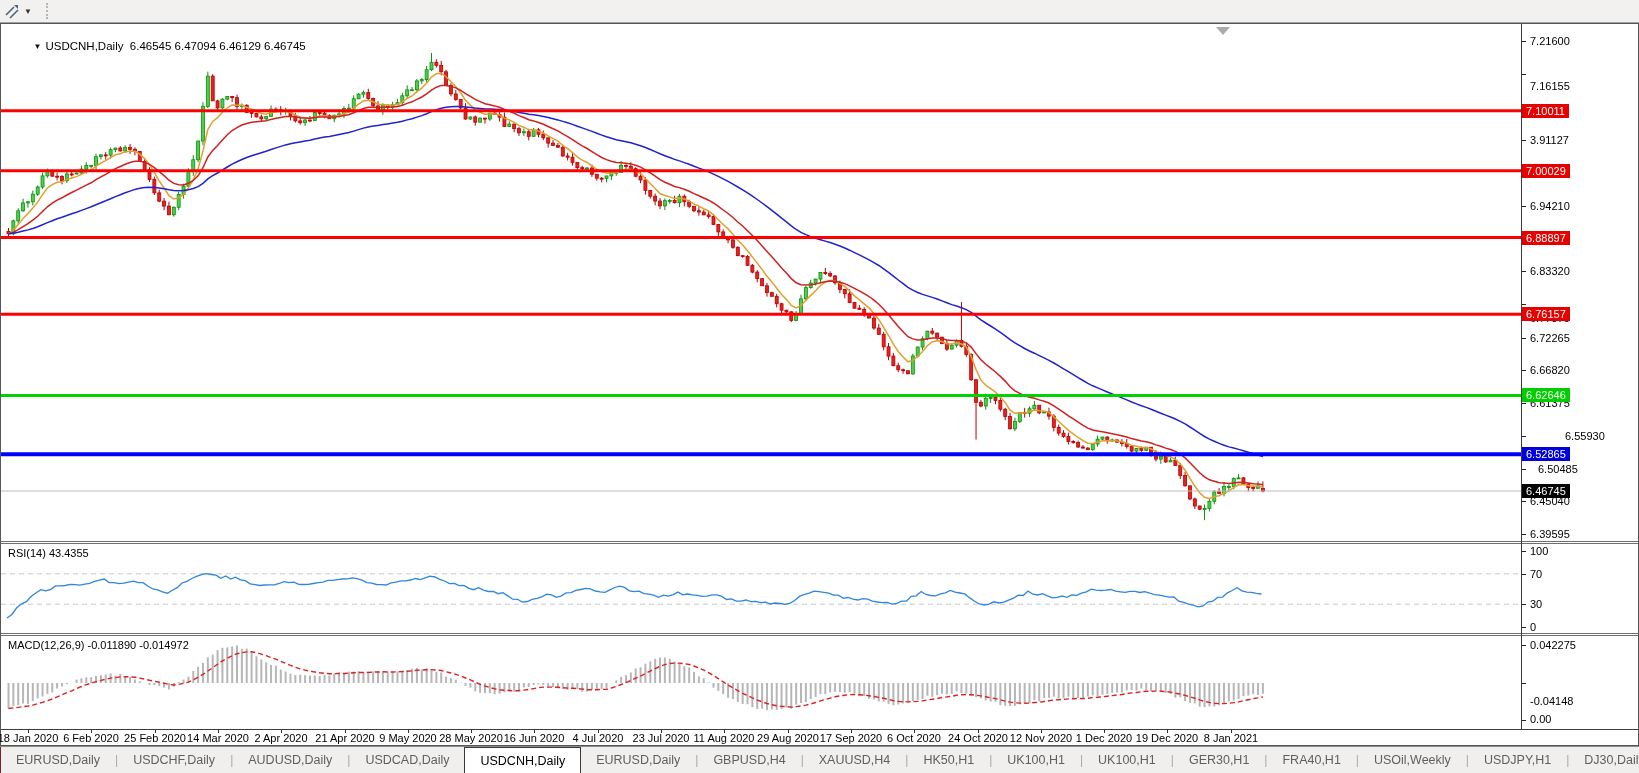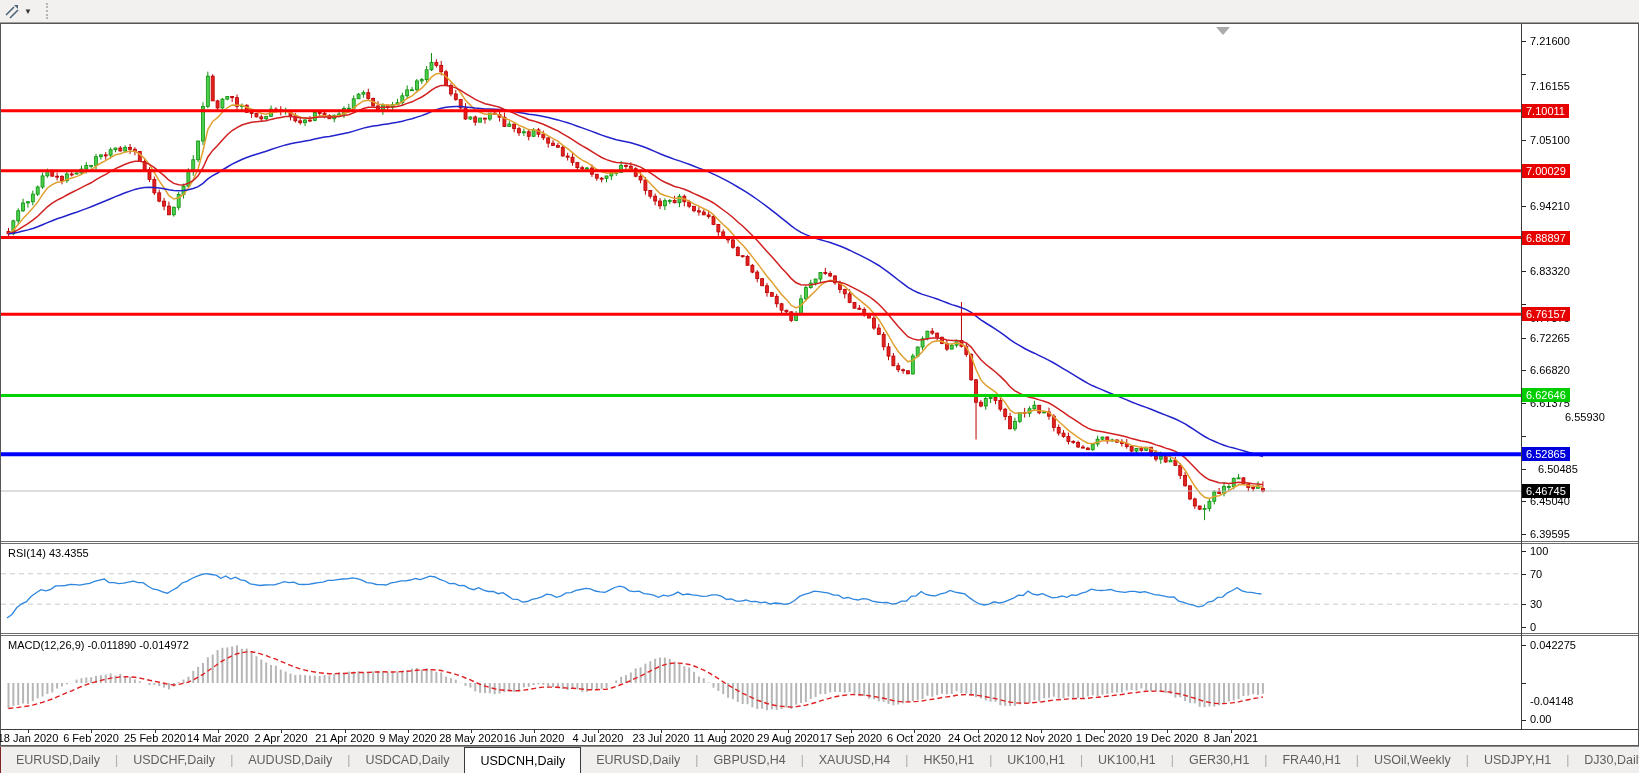--- a/index.html
+++ b/index.html
@@ -587,20 +587,23 @@
           <g>
             <line x1="0" y1="86.7" x2="1520" y2="86.7" stroke="#ff0000" stroke-width="3"></line>
             <line x1="0" y1="146.7" x2="1520" y2="146.7" stroke="#ff0000" stroke-width="3"></line>
             <line x1="0" y1="213.6" x2="1520" y2="213.6" stroke="#ff0000" stroke-width="3"></line>
             <line x1="0" y1="290.2" x2="1520" y2="290.2" stroke="#ff0000" stroke-width="3"></line>
             <line x1="0" y1="371.4" x2="1520" y2="371.4" stroke="#00d400" stroke-width="3"></line>
             <line x1="0" y1="430.2" x2="1520" y2="430.2" stroke="#0000ff" stroke-width="4"></line>
             <line x1="0" y1="467.0" x2="1520" y2="467.0" stroke="#bbbbbb" stroke-width="1"></line>
           </g>
         </svg>
+      <div class="chart-title">
+        <span class="tri">▼</span><span>USDCNH,Daily</span><span>  </span><span>6.46545 6.47094 6.46129 6.46745</span>
+      </div>
       <div class="end-marker" style="left: 1215px;"></div>
     </div>
     <div id="sep1" class="panel-sep"></div>
     <div id="panel-rsi" class="panel">
       <svg id="rsi-svg" width="1520" height="89">
           <line x1="0" y1="29.799999999999997" x2="1520" y2="29.799999999999997" stroke="#c9c9c9" stroke-width="1" stroke-dasharray="5,4"></line>
           <line x1="0" y1="60.2" x2="1520" y2="60.2" stroke="#c9c9c9" stroke-width="1" stroke-dasharray="5,4"></line>
           <polyline points="6.0,74.1 10.9,70.5 15.7,63.8 20.6,59.8 25.4,57.6 30.3,52.2 35.2,48.7 40.0,45.6 44.9,46.8 49.8,45.3 54.6,41.9 59.5,41.8 64.3,41.5 69.2,40.3 74.1,40.6 78.9,41.2 83.8,40.1 88.7,39.3 93.5,37.4 98.4,36.2 103.2,35.0 108.1,38.6 113.0,38.7 117.8,39.7 122.7,39.2 127.5,38.1 132.4,37.2 137.3,38.6 142.1,38.7 147.0,42.3 151.9,45.0 156.7,45.8 161.6,47.9 166.4,49.2 171.3,46.2 176.2,43.7 181.0,39.0 185.9,37.3 190.8,34.5 195.6,32.4 200.5,30.7 205.3,29.6 210.2,30.5 215.1,31.2 219.9,34.3 224.8,32.0 229.7,35.0 234.5,33.1 239.4,35.9 244.2,36.7 249.1,39.9 254.0,40.6 258.8,41.5 263.7,41.0 268.5,40.8 273.4,40.8 278.3,39.5 283.1,37.7 288.0,38.6 292.9,38.2 297.7,40.4 302.6,40.5 307.4,40.3 312.3,39.5 317.2,38.6 322.0,38.1 326.9,36.4 331.8,36.4 336.6,35.6 341.5,35.0 346.3,34.8 351.2,33.8 356.1,34.6 360.9,36.2 365.8,38.6 370.7,39.2 375.5,40.5 380.4,40.6 385.2,41.0 390.1,38.9 395.0,38.2 399.8,36.9 404.7,36.8 409.5,36.0 414.4,34.5 419.3,35.6 424.1,33.8 429.0,32.2 433.9,33.0 438.7,35.3 443.6,37.0 448.4,39.6 453.3,39.4 458.2,41.6 463.0,41.5 467.9,44.4 472.8,45.7 477.6,43.7 482.5,46.2 487.3,47.5 492.2,47.4 497.1,49.7 501.9,48.7 506.8,51.9 511.6,55.2 516.5,55.3 521.4,58.1 526.2,57.5 531.1,55.3 536.0,54.4 540.8,52.8 545.7,50.2 550.5,50.8 555.4,53.3 560.3,51.8 565.1,48.9 570.0,48.7 574.9,46.3 579.7,45.5 584.6,44.4 589.4,44.8 594.3,47.0 599.2,47.9 604.0,48.3 608.9,45.9 613.8,43.5 618.6,42.1 623.5,43.4 628.3,46.8 633.2,47.7 638.1,47.1 642.9,49.6 647.8,50.1 652.6,51.2 657.5,53.3 662.4,51.2 667.2,52.2 672.1,50.6 677.0,48.1 681.8,50.9 686.7,50.0 691.5,50.8 696.4,51.4 701.3,52.3 706.1,52.1 711.0,50.8 715.9,50.9 720.7,52.4 725.6,55.5 730.4,54.8 735.3,57.2 740.2,57.1 745.0,56.0 749.9,57.6 754.7,57.4 759.6,58.6 764.5,58.2 769.3,60.0 774.2,59.0 779.1,59.5 783.9,60.4 788.8,59.3 793.6,56.5 798.5,52.4 803.4,50.4 808.2,49.2 813.1,47.2 818.0,47.7 822.8,48.4 827.7,49.1 832.5,51.2 837.4,51.2 842.3,54.3 847.1,53.5 852.0,55.1 856.9,56.0 861.7,54.6 866.6,55.2 871.4,57.1 876.3,58.0 881.2,58.6 886.0,58.4 890.9,60.2 895.7,59.3 900.6,57.2 905.5,57.0 910.3,52.3 915.2,51.8 920.1,47.5 924.9,50.5 929.8,51.5 934.6,51.9 939.5,49.8 944.4,48.9 949.2,46.4 954.1,48.2 959.0,49.0 963.8,49.9 968.7,53.9 973.5,57.3 978.4,60.0 983.3,61.0 988.1,60.2 993.0,57.8 997.8,59.0 1002.7,58.2 1007.6,56.1 1012.4,54.2 1017.3,51.2 1022.2,51.5 1027.0,47.1 1031.9,50.2 1036.7,51.0 1041.6,49.7 1046.5,51.9 1051.3,53.8 1056.2,53.3 1061.1,52.0 1065.9,53.4 1070.8,51.0 1075.6,51.3 1080.5,49.1 1085.4,47.9 1090.2,45.2 1095.1,46.2 1100.0,46.5 1104.8,46.2 1109.7,45.5 1114.5,47.1 1119.4,47.8 1124.3,48.4 1129.1,47.3 1134.0,47.4 1138.8,48.5 1143.7,47.7 1148.6,49.0 1153.4,50.7 1158.3,51.2 1163.2,52.2 1168.0,53.2 1172.9,53.0 1177.7,57.2 1182.6,58.4 1187.5,60.2 1192.3,61.2 1197.2,62.8 1202.1,61.9 1206.9,58.0 1211.8,57.2 1216.6,53.4 1221.5,53.1 1226.4,48.8 1231.2,46.5 1236.1,43.8 1240.9,46.9 1245.8,48.1 1250.7,48.3 1255.5,49.3 1260.4,50.0" fill="none" stroke="#2e86de" stroke-width="1.3"></polyline>
         </svg>
       <div class="ind-label">RSI(14) 43.4355</div>
@@ -916,35 +919,35 @@
         <div class="date-tick" style="left: 1230px;"></div>
         <div class="date-label" style="left: 1230px;">8 Jan 2021</div>
       </div>
     <div class="axis-vline"></div>
     <div id="axis-overlay"></div>
   <div class="tick-dash" style="top: 17px;"></div>
       <div class="tick-label" style="top: 11px;">7.21600</div>
       <div class="tick-dash" style="top: 50px;"></div>
       <div class="tick-label" style="top: 56px;">7.16155</div>
       <div class="tick-dash" style="top: 116px;"></div>
-      <div class="tick-label" style="top: 110px;">7.05100</div>
+      <div class="tick-label" style="top: 110px;">3.91127</div>
       <div class="tick-dash" style="top: 182px;"></div>
       <div class="tick-label" style="top: 176px;">6.94210</div>
       <div class="tick-dash" style="top: 247px;"></div>
       <div class="tick-label" style="top: 241px;">6.83320</div>
       <div class="tick-dash" style="top: 280px;"></div>
       <div class="tick-label" style="top: 274px; margin-top: 14px;">6.77875</div>
       <div class="tick-dash" style="top: 314px;"></div>
       <div class="tick-label" style="top: 308px;">6.72265</div>
       <div class="tick-dash" style="top: 346px;"></div>
       <div class="tick-label" style="top: 340px;">6.66820</div>
       <div class="tick-dash" style="top: 379px;"></div>
       <div class="tick-label" style="top: 373px;">6.61375</div>
       <div class="tick-dash" style="top: 412px;"></div>
-      <div class="tick-label" style="top: 387px; padding-left: 35px;">6.55930</div>
+      <div class="tick-label" style="top: 406px; padding-left: 35px;">6.55930</div>
       <div class="tick-dash" style="top: 445px;"></div>
       <div class="tick-label" style="top: 439px; margin-left: 8px;">6.50485</div>
       <div class="tick-dash" style="top: 477px;"></div>
       <div class="tick-label" style="top: 471px;">6.45040</div>
       <div class="tick-dash" style="top: 510px;"></div>
       <div class="tick-label" style="top: 504px;">6.39595</div>
       <div class="price-tag" style="top: 80px; background: rgb(230, 0, 0); color: rgb(255, 255, 255);">7.10011</div>
       <div class="price-tag" style="top: 140px; background: rgb(230, 0, 0); color: rgb(255, 255, 255);">7.00029</div>
       <div class="price-tag" style="top: 207px; background: rgb(230, 0, 0); color: rgb(255, 255, 255);">6.88897</div>
       <div class="price-tag" style="top: 283px; background: rgb(230, 0, 0); color: rgb(255, 255, 255);">6.76157</div>

